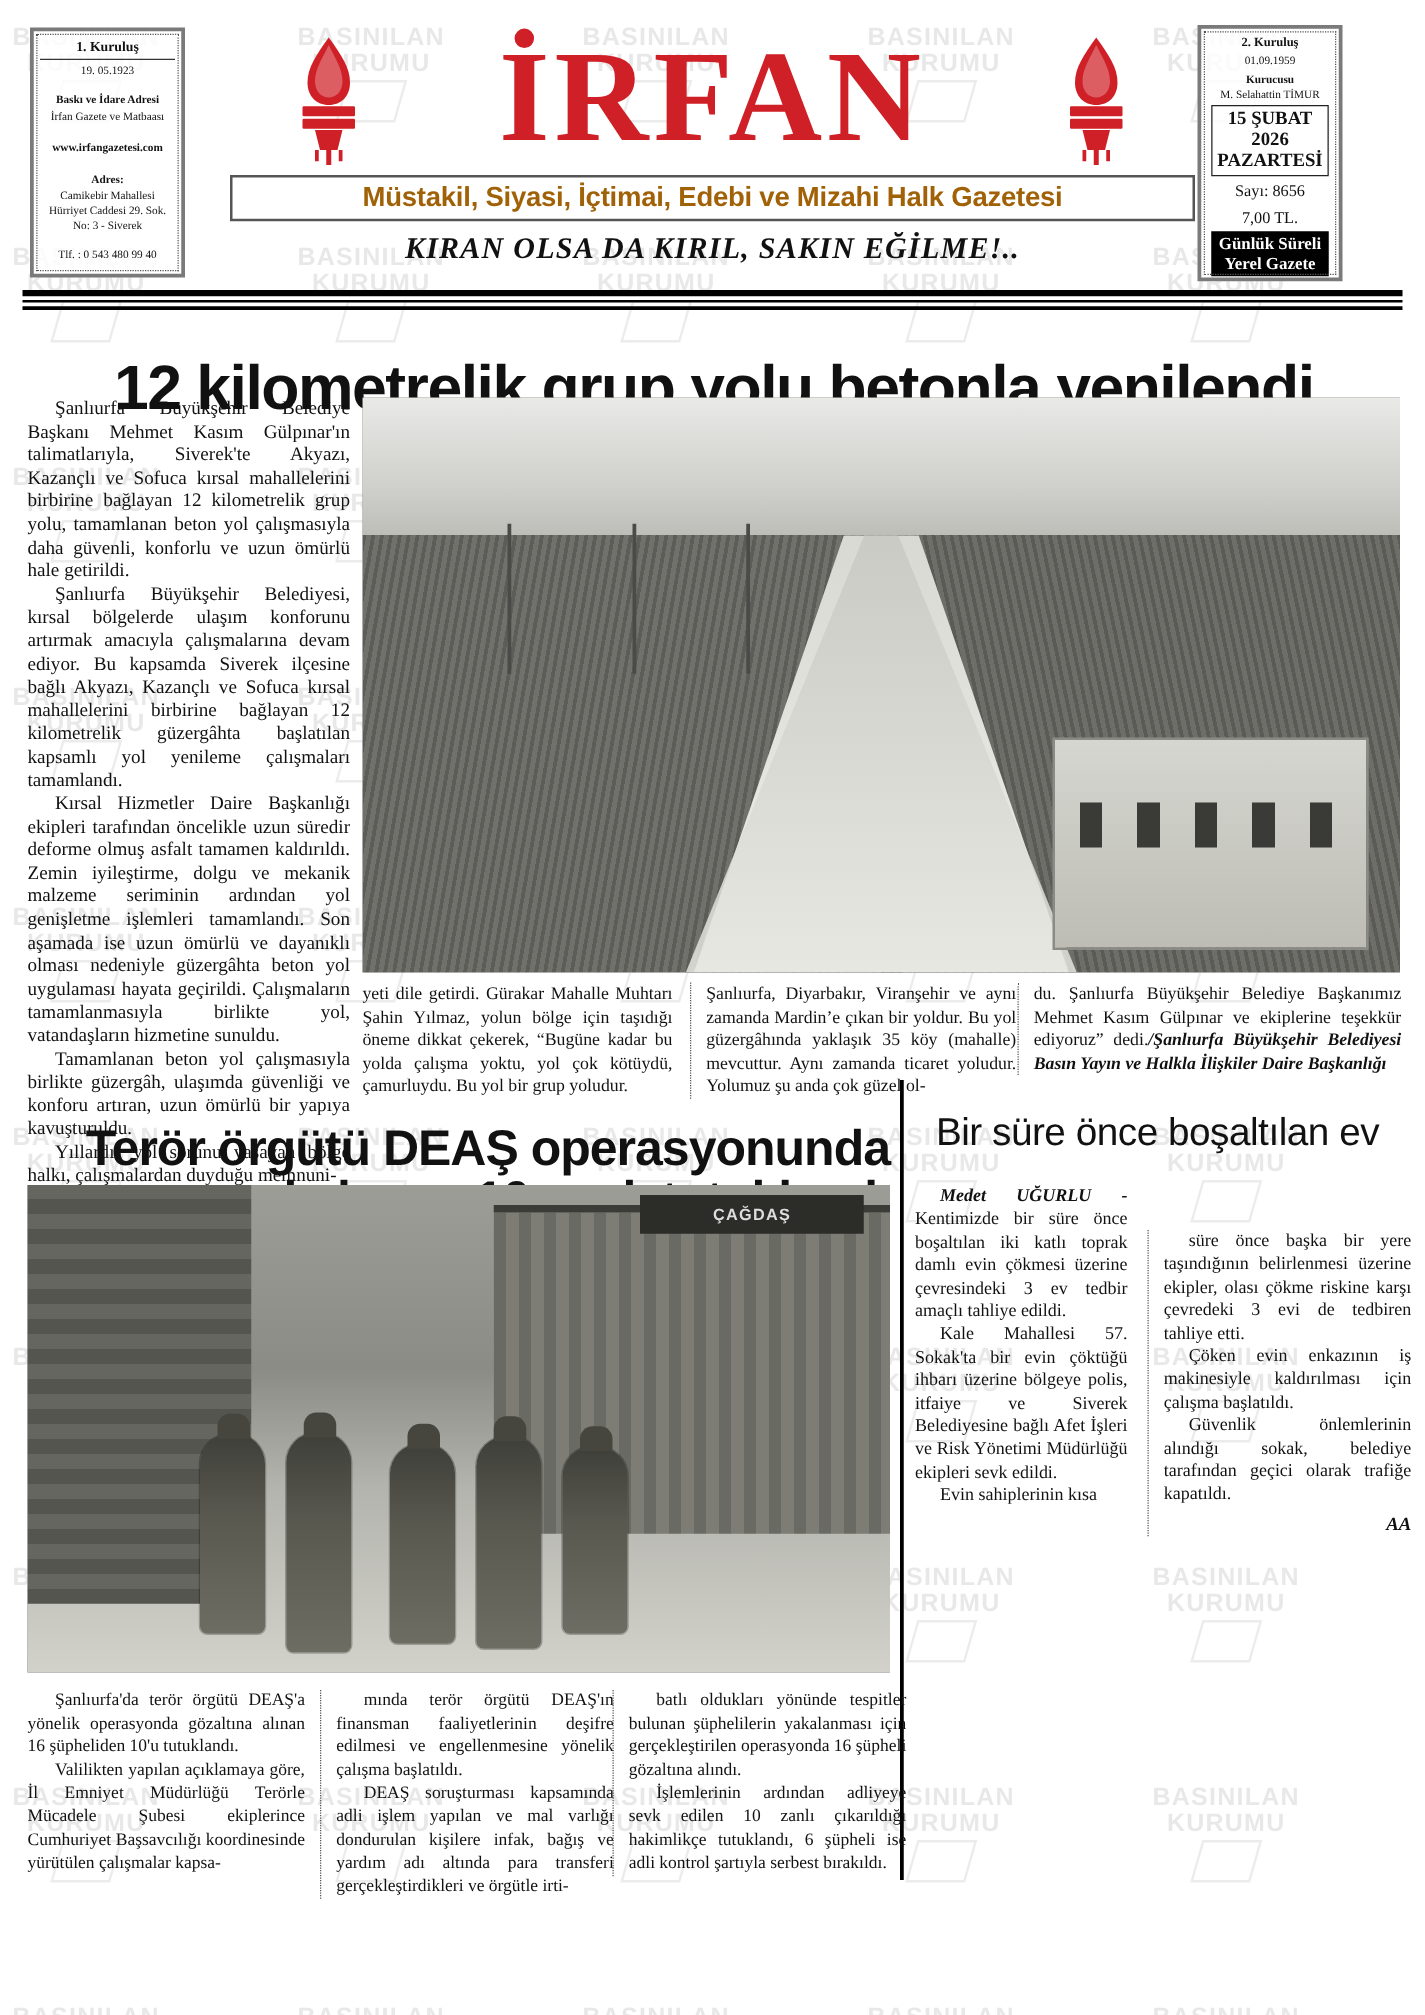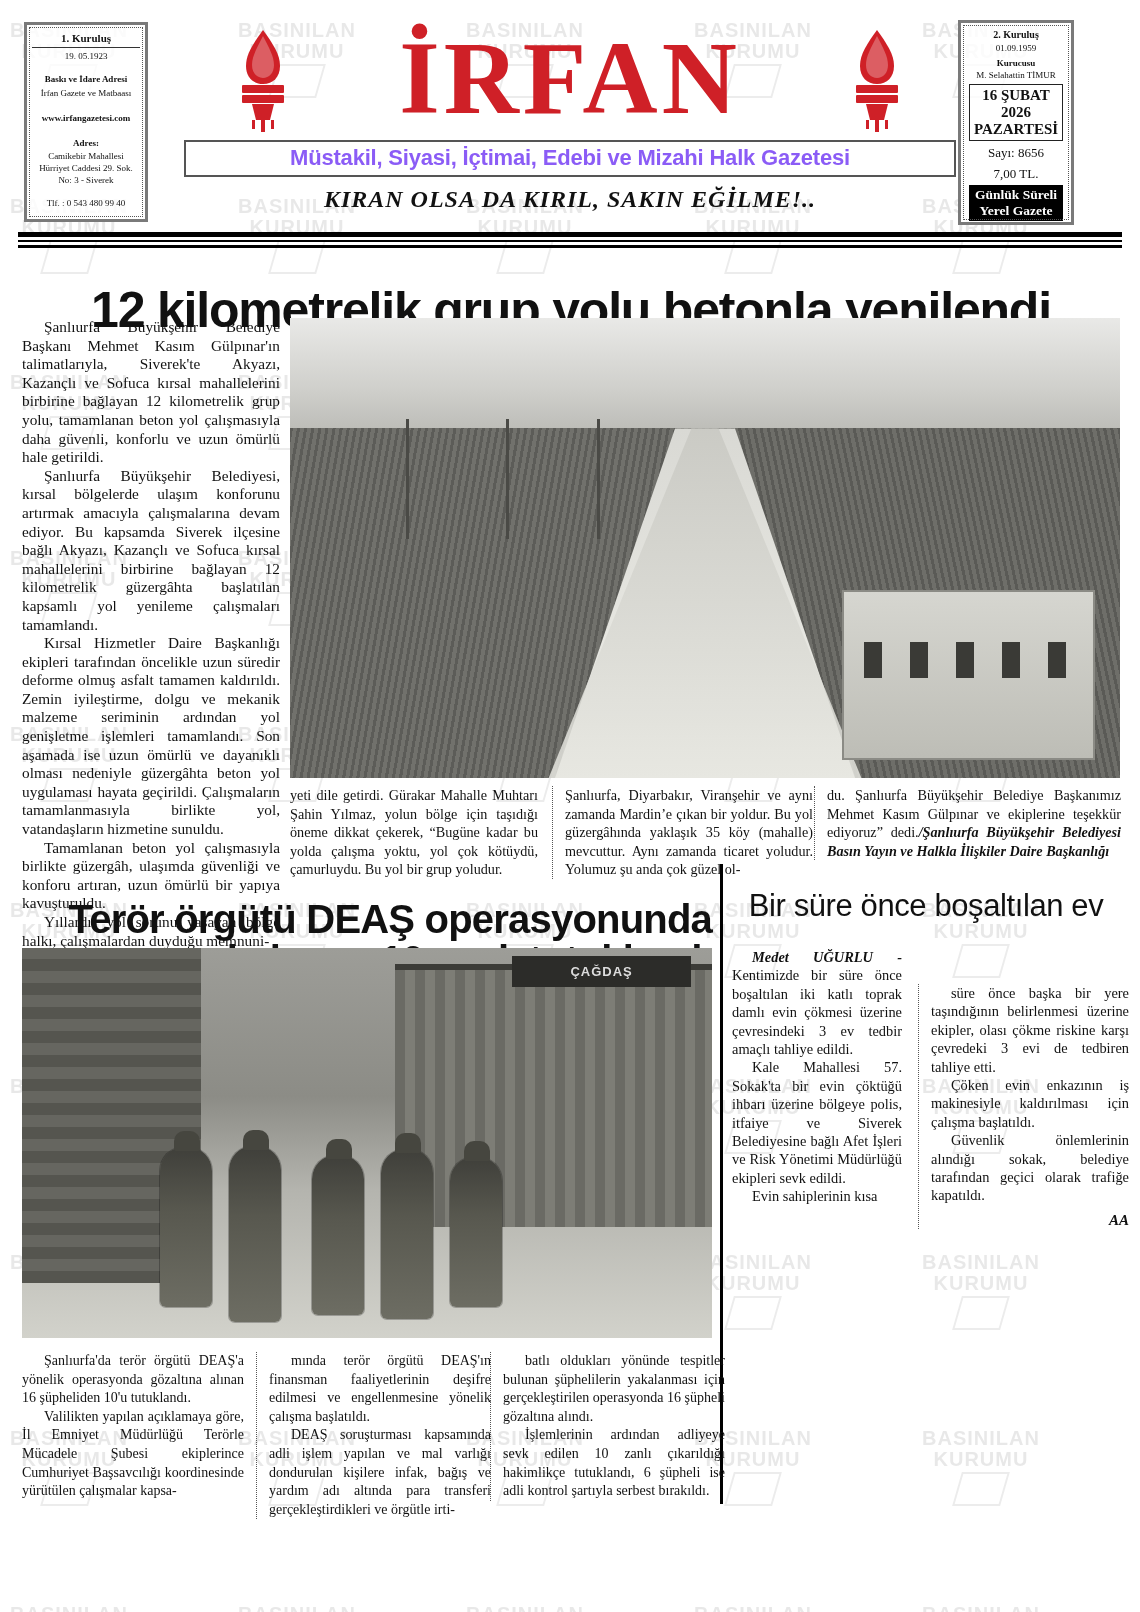--- a/index.html
+++ b/index.html
@@ -103,21 +103,21 @@
   .sub-bar{
     border:2px solid #555;
     margin:2px 14px 0 14px;
     padding:3px 0 4px 0;
     background:rgba(255,255,255,0.7);
   }
   .sub-bar span{
     font-family:"Liberation Sans", sans-serif;
     font-weight:700;
     font-size:22px;
-    color:#8b5cf6;
+    color:#a16207;
     letter-spacing:-0.2px;
   }
   .slogan{
     margin-top:9px;
     font-family:"Liberation Serif", serif;
     font-style:italic;
     font-weight:700;
     font-size:24px;
     letter-spacing:1px;
   }
@@ -431,21 +431,21 @@
       <div class="slogan">KIRAN OLSA DA KIRIL, SAKIN EĞİLME!..</div>
     </div>
 
     <div class="side-box box-right">
       <div style="padding:5px 4px 0 4px;">
         <div class="bl-line bl-b" style="font-size:10px;">2. Kuruluş</div>
         <div class="bl-line">01.09.1959</div>
         <div class="bl-line bl-b" style="margin-top:3px;">Kurucusu</div>
         <div class="bl-line">M. Selahattin TİMUR</div>
         <div class="date-box">
-          <div>16 ŞUBAT</div>
+          <div>15 ŞUBAT</div>
           <div>2026</div>
           <div>PAZARTESİ</div>
         </div>
         <div class="bl-line" style="font-size:13px;margin-top:3px;">Sayı: 8656</div>
         <div class="bl-line" style="font-size:13px;margin-top:3px;">7,00 TL.</div>
         <div class="black-box">
           <div>Günlük Süreli</div>
           <div>Yerel Gazete</div>
         </div>
       </div>

